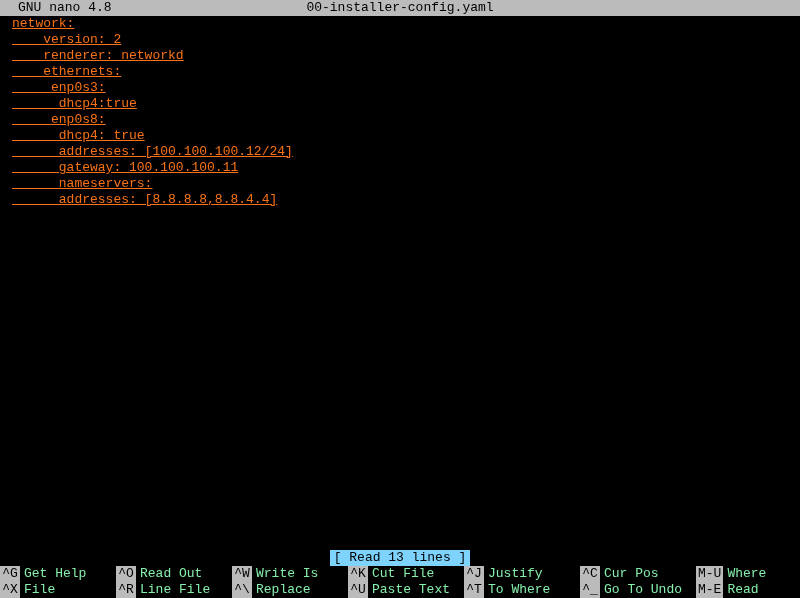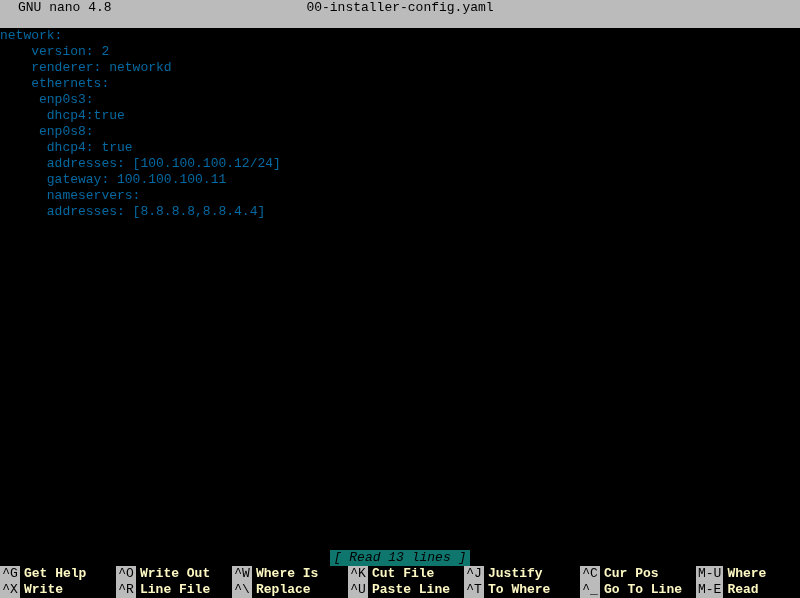--- a/index.html
+++ b/index.html
@@ -7,40 +7,40 @@
     width: 800px; height: 598px;
     background: #000;
     font-family: "Courier New", monospace;
     font-size: 13px;
     line-height: 16px;
     color: #ccc;
     overflow: hidden;
   }
   .titlebar {
     background: #bbb; color: #000;
-    height: 28px;
+    height: 16px;
     position: relative;
   }
   .titlebar .left { position: absolute; left: 18px; top: 0; }
   .titlebar .center { position: absolute; left: 0; right: 0; text-align: center; }
   .editor {
-    padding-left: 0;
+    padding-left: 12px;
     white-space: pre;
-    color: #0369a1;
+    color: #f97316;
+    text-decoration: underline;
   }
   .status {
     position: absolute;
     bottom: 32px; left: 0; right: 0;
     text-align: center;
   }
   .status-inner {
     display: inline-block;
-    background: #0f766e; color: #000;
+    background: #7dd3fc; color: #000;
     padding: 0 4px;
-    font-style: italic;
   }
   .shortcuts {
     position: absolute;
     bottom: 0; left: 0; right: 0;
     height: 32px;
     display: flex; flex-direction: column;
   }
   .shortcut-row {
     display: flex;
     height: 16px;
@@ -52,21 +52,21 @@
   }
   .sc.narrow { flex: 0 0 90px; }
   .key {
     background: #bbb; color: #000;
     padding: 0 2px;
     margin-right: 4px;
     display: inline-block;
     min-width: 20px;
     text-align: center;
   }
-  .sc-label { color: #fef9c3; font-weight: bold; }
+  .sc-label { color: #86efac; }
 </style>
 </head>
 <body>
 
 <div class="titlebar">
   <span class="left">GNU nano 4.8</span>
   <span class="center">00-installer-config.yaml</span>
 </div>
 
 <div class="editor" id="editor">network:
@@ -87,25 +87,25 @@
 </div>
 
 <div class="shortcuts">
   <div class="shortcut-row" id="scrow1">
       <span class="sc">
         <span class="key">^G</span>
         <span class="sc-label">Get Help</span>
       </span>
       <span class="sc">
         <span class="key">^O</span>
-        <span class="sc-label">Write Out</span>
+        <span class="sc-label">Read Out</span>
       </span>
       <span class="sc">
         <span class="key">^W</span>
-        <span class="sc-label">Where Is</span>
+        <span class="sc-label">Write Is</span>
       </span>
       <span class="sc">
         <span class="key">^K</span>
         <span class="sc-label">Cut File</span>
       </span>
       <span class="sc">
         <span class="key">^J</span>
         <span class="sc-label">Justify</span>
       </span>
       <span class="sc">
@@ -113,40 +113,40 @@
         <span class="sc-label">Cur Pos</span>
       </span>
       <span class="sc narrow">
         <span class="key">M-U</span>
         <span class="sc-label">Where</span>
       </span>
     </div>
   <div class="shortcut-row" id="scrow2">
       <span class="sc">
         <span class="key">^X</span>
-        <span class="sc-label">Write</span>
+        <span class="sc-label">File</span>
       </span>
       <span class="sc">
         <span class="key">^R</span>
         <span class="sc-label">Line File</span>
       </span>
       <span class="sc">
         <span class="key">^\</span>
         <span class="sc-label">Replace</span>
       </span>
       <span class="sc">
         <span class="key">^U</span>
-        <span class="sc-label">Paste Line</span>
+        <span class="sc-label">Paste Text</span>
       </span>
       <span class="sc">
         <span class="key">^T</span>
         <span class="sc-label">To Where</span>
       </span>
       <span class="sc">
         <span class="key">^_</span>
-        <span class="sc-label">Go To Line</span>
+        <span class="sc-label">Go To Undo</span>
       </span>
       <span class="sc narrow">
         <span class="key">M-E</span>
         <span class="sc-label">Read</span>
       </span>
     </div>
 </div>
 
 </body></html>

